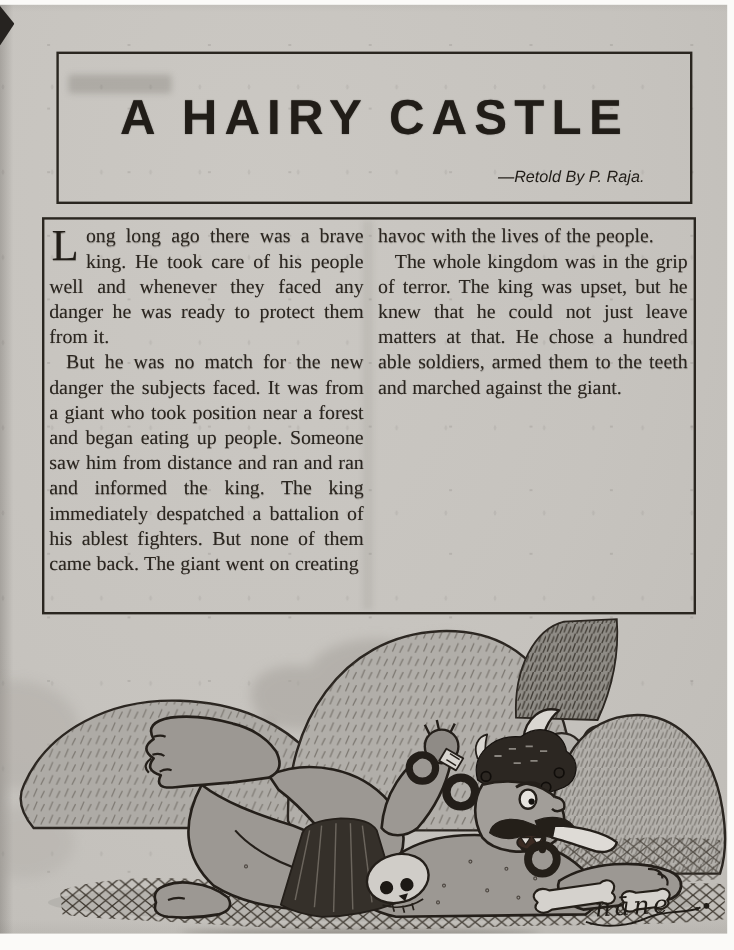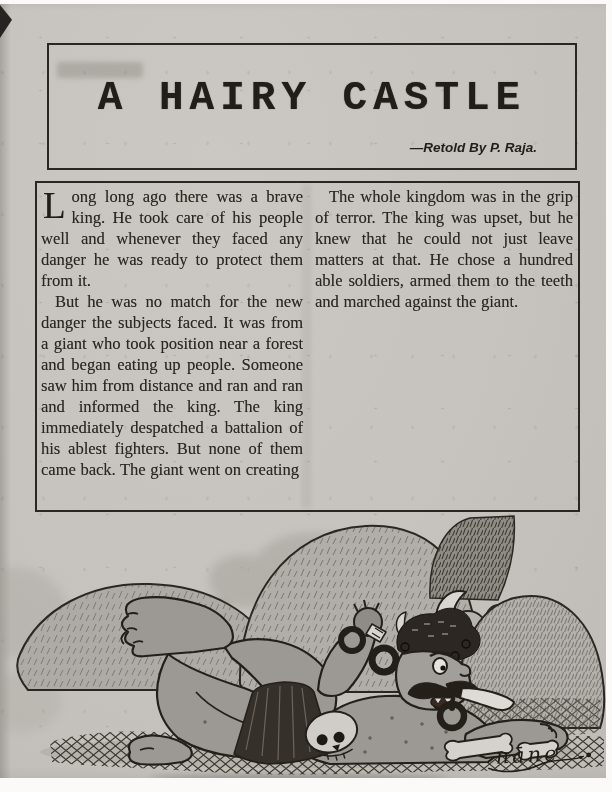--- a/index.html
+++ b/index.html
@@ -30,23 +30,23 @@
     background:rgba(70,65,58,.4); filter:blur(3px); border-radius:50%; z-index:8; }
 
   
   .title-box { position:absolute; left:47px; top:43px; width:530px; height:127px;
     border:2.5px solid #2a2620; box-sizing:border-box; }
   .ghost-smudge { position:absolute; left:8px; top:17px; width:86px; height:16px;
     background:rgba(105,100,92,.28); filter:blur(2.5px); border-radius:3px; }
   .ghost-smudge-2 { position:absolute; left:80px; top:598px; width:150px; height:14px;
     background:rgba(105,100,92,.16); filter:blur(2.5px); border-radius:3px; }
   .title { margin:30px 0 12px; text-align:center; font-size:41px; font-weight:bold; letter-spacing:6px;
-    color:#211d18; text-shadow:0 0 1px rgba(33,29,24,.65); font-family:Liberation Mono, monospace; }
+    color:#211d18; text-shadow:0 0 1px rgba(33,29,24,.65); font-family:Liberation Sans, sans-serif; }
   .byline { position:absolute; right:38px; bottom:13px; font-family:"Liberation Sans", sans-serif;
-    font-weight:bold; font-style:italic; font-size:13.5px; color:#211d18; }
+    font-weight:normal; font-style:italic; font-size:13.5px; color:#211d18; }
 
   
   .story-box { position:absolute; left:35px; top:181px; width:545px; height:331px;
     border:2px solid #2a2620; box-sizing:border-box; display:flex; gap:12px;
     padding:3px 5px 0 4px; overflow:hidden; }
   .col { text-align:justify; color:#2b2620; font-size:16.5px; line-height:21px;
     font-family:"Liberation Serif", serif; text-shadow:0.2px 0.2px 0.6px rgba(43,38,32,.42);
     word-spacing:0.5px; }
   .col-left  { width:262px; }
   .col-right { width:258px; }
@@ -73,20 +73,21 @@
     <h1 class="title">A HAIRY CASTLE</h1>
     <div class="byline">—Retold By P. Raja.</div>
   </div>
 
   <div class="story-box">
     <div class="col col-left">
       <p class="para"><span class="dropcap">L</span><span>ong long ago there was a brave king. He took care of his people well and whenever they faced any danger he was ready to protect them from it.</span></p>
       <p class="para indent">But he was no match for the new danger the subjects faced. It was from a giant who took position near a forest and began eating up people. Someone saw him from distance and ran and ran and informed the king. The king immediately despatched a battalion of his ablest fighters. But none of them came back. The giant went on creating</p>
     </div>
     <div class="col col-right">
+      <p class="para">havoc with the lives of the people.</p>
       <p class="para indent">The whole kingdom was in the grip of terror. The king was upset, but he knew that he could not just leave matters at that. He chose a hundred able soldiers, armed them to the teeth and marched against the giant.</p>
     </div>
   </div>
   <div class="crease"></div>
 
   <svg class="illustration" viewBox="0 0 612 266" xmlns="http://www.w3.org/2000/svg">
     <defs>
       <filter id="soften" x="-40%" y="-40%" width="180%" height="180%">
           <feGaussianBlur stdDeviation="5"></feGaussianBlur>
         </filter>

